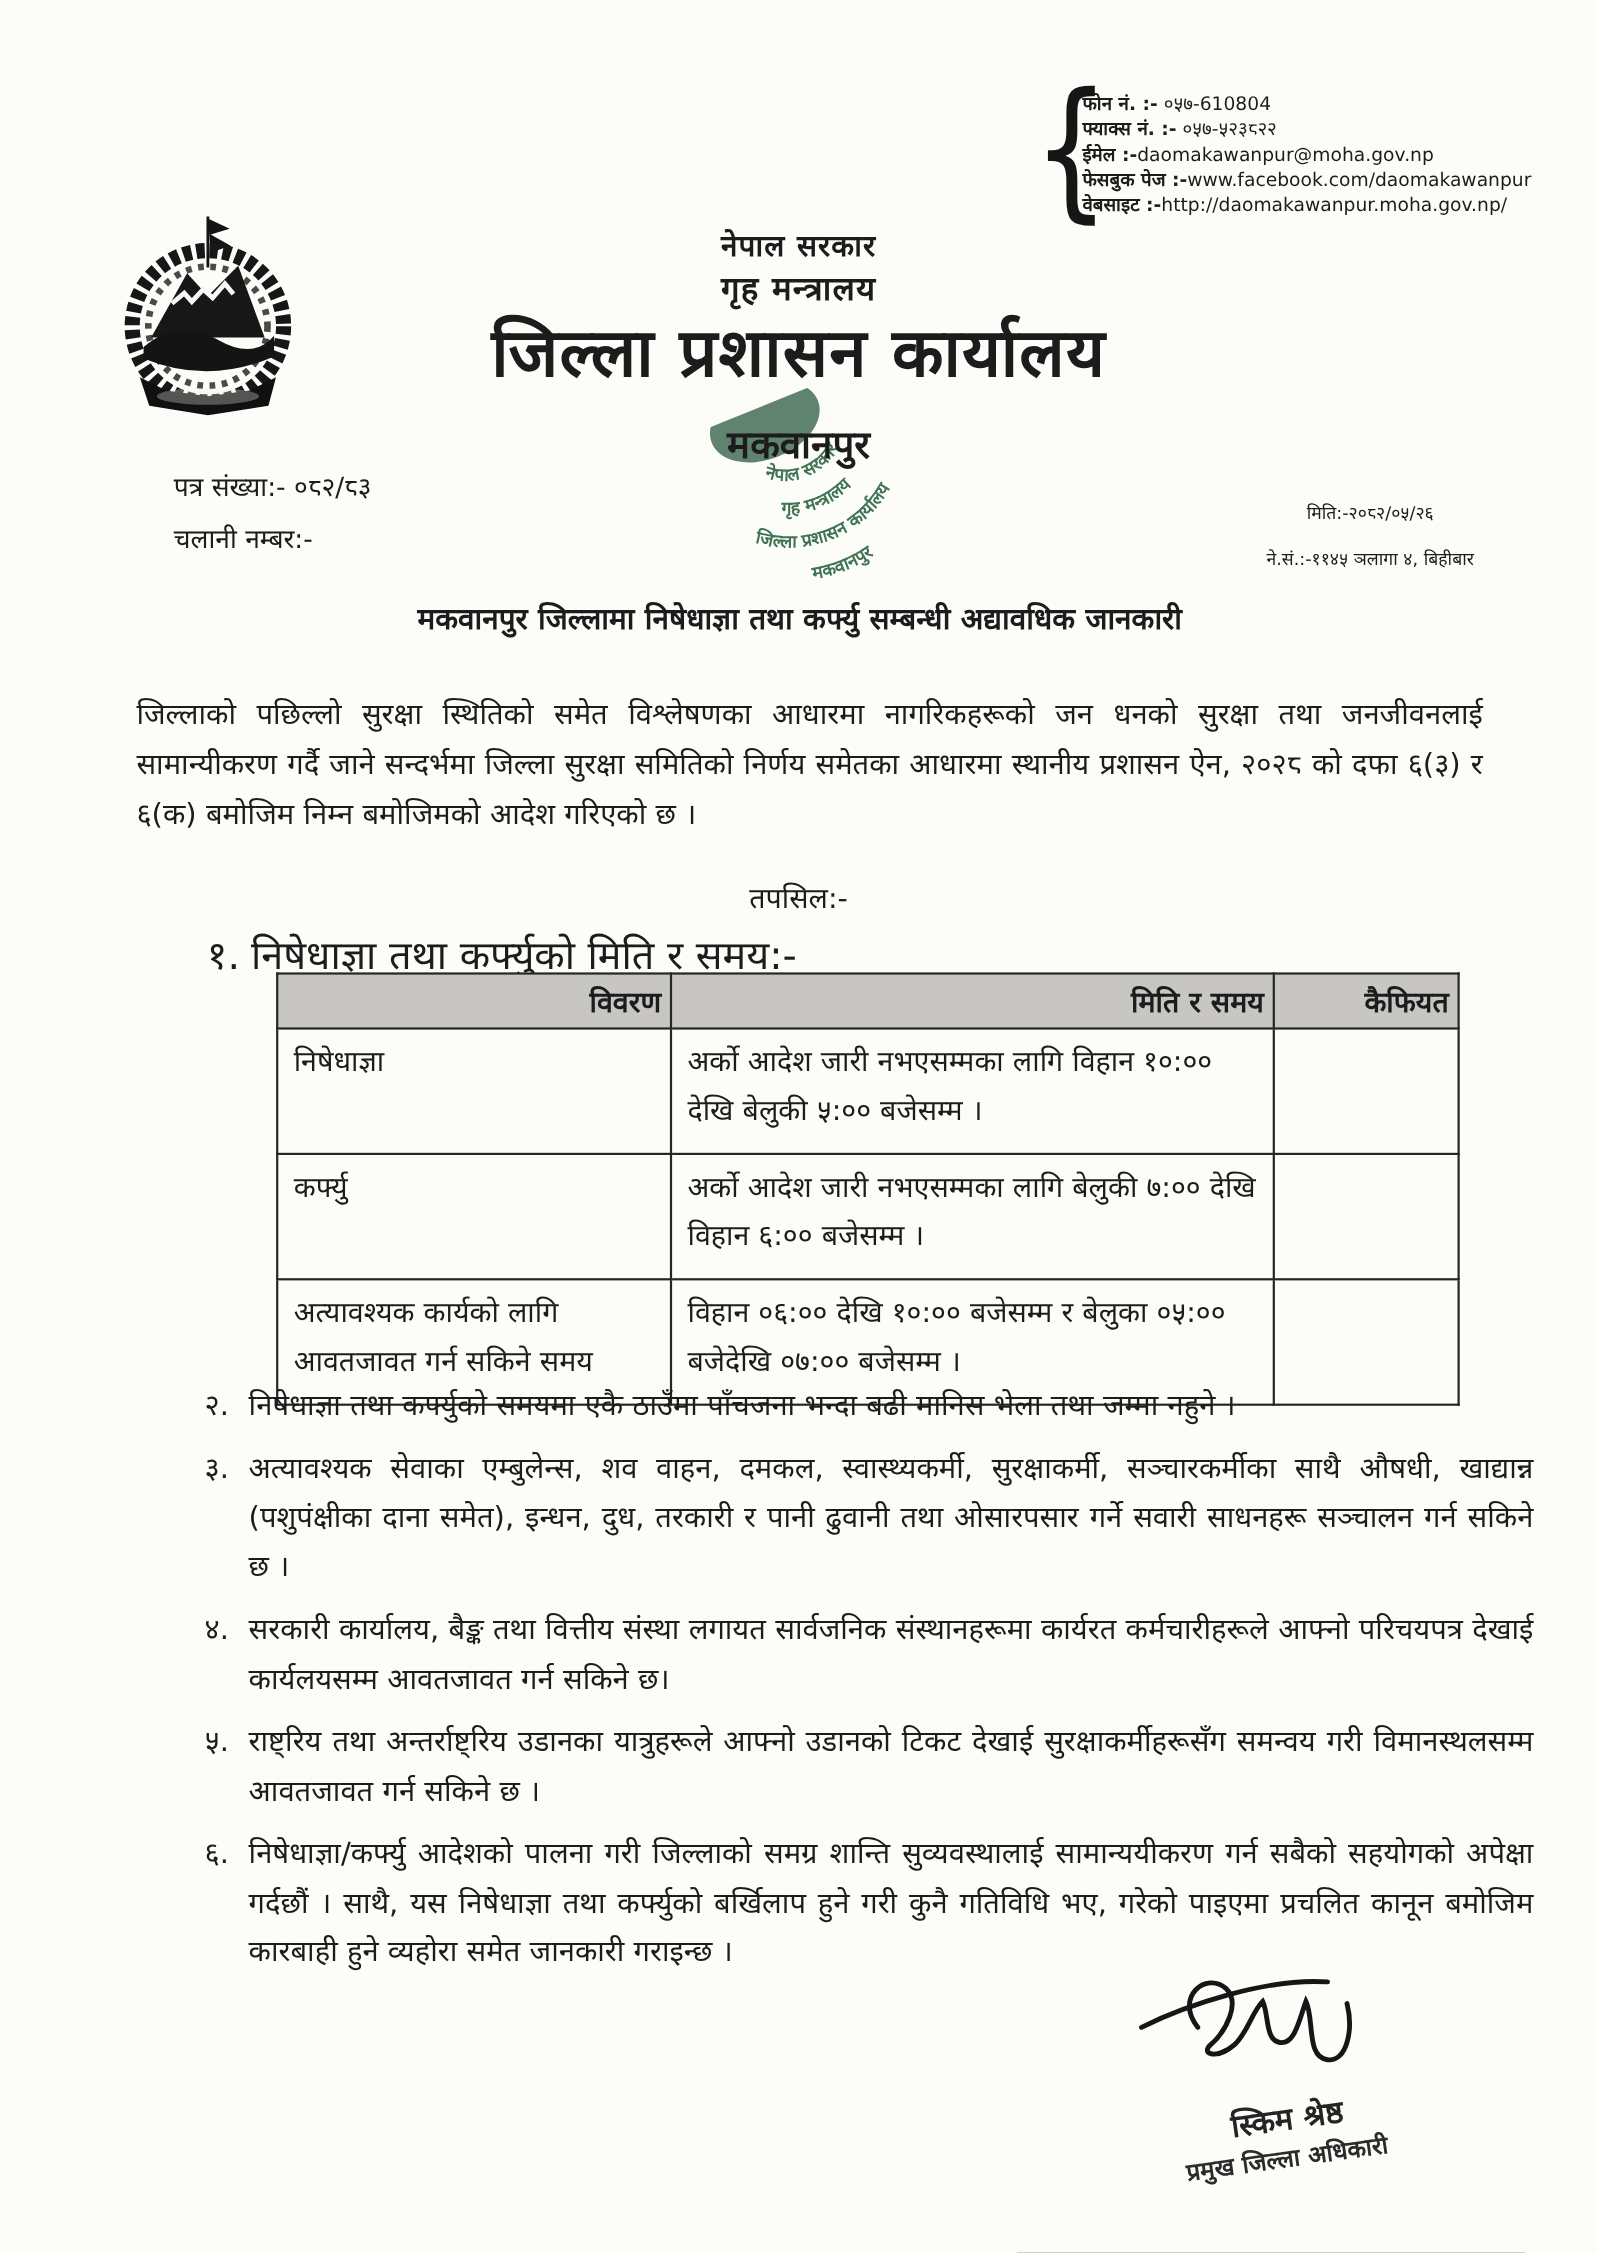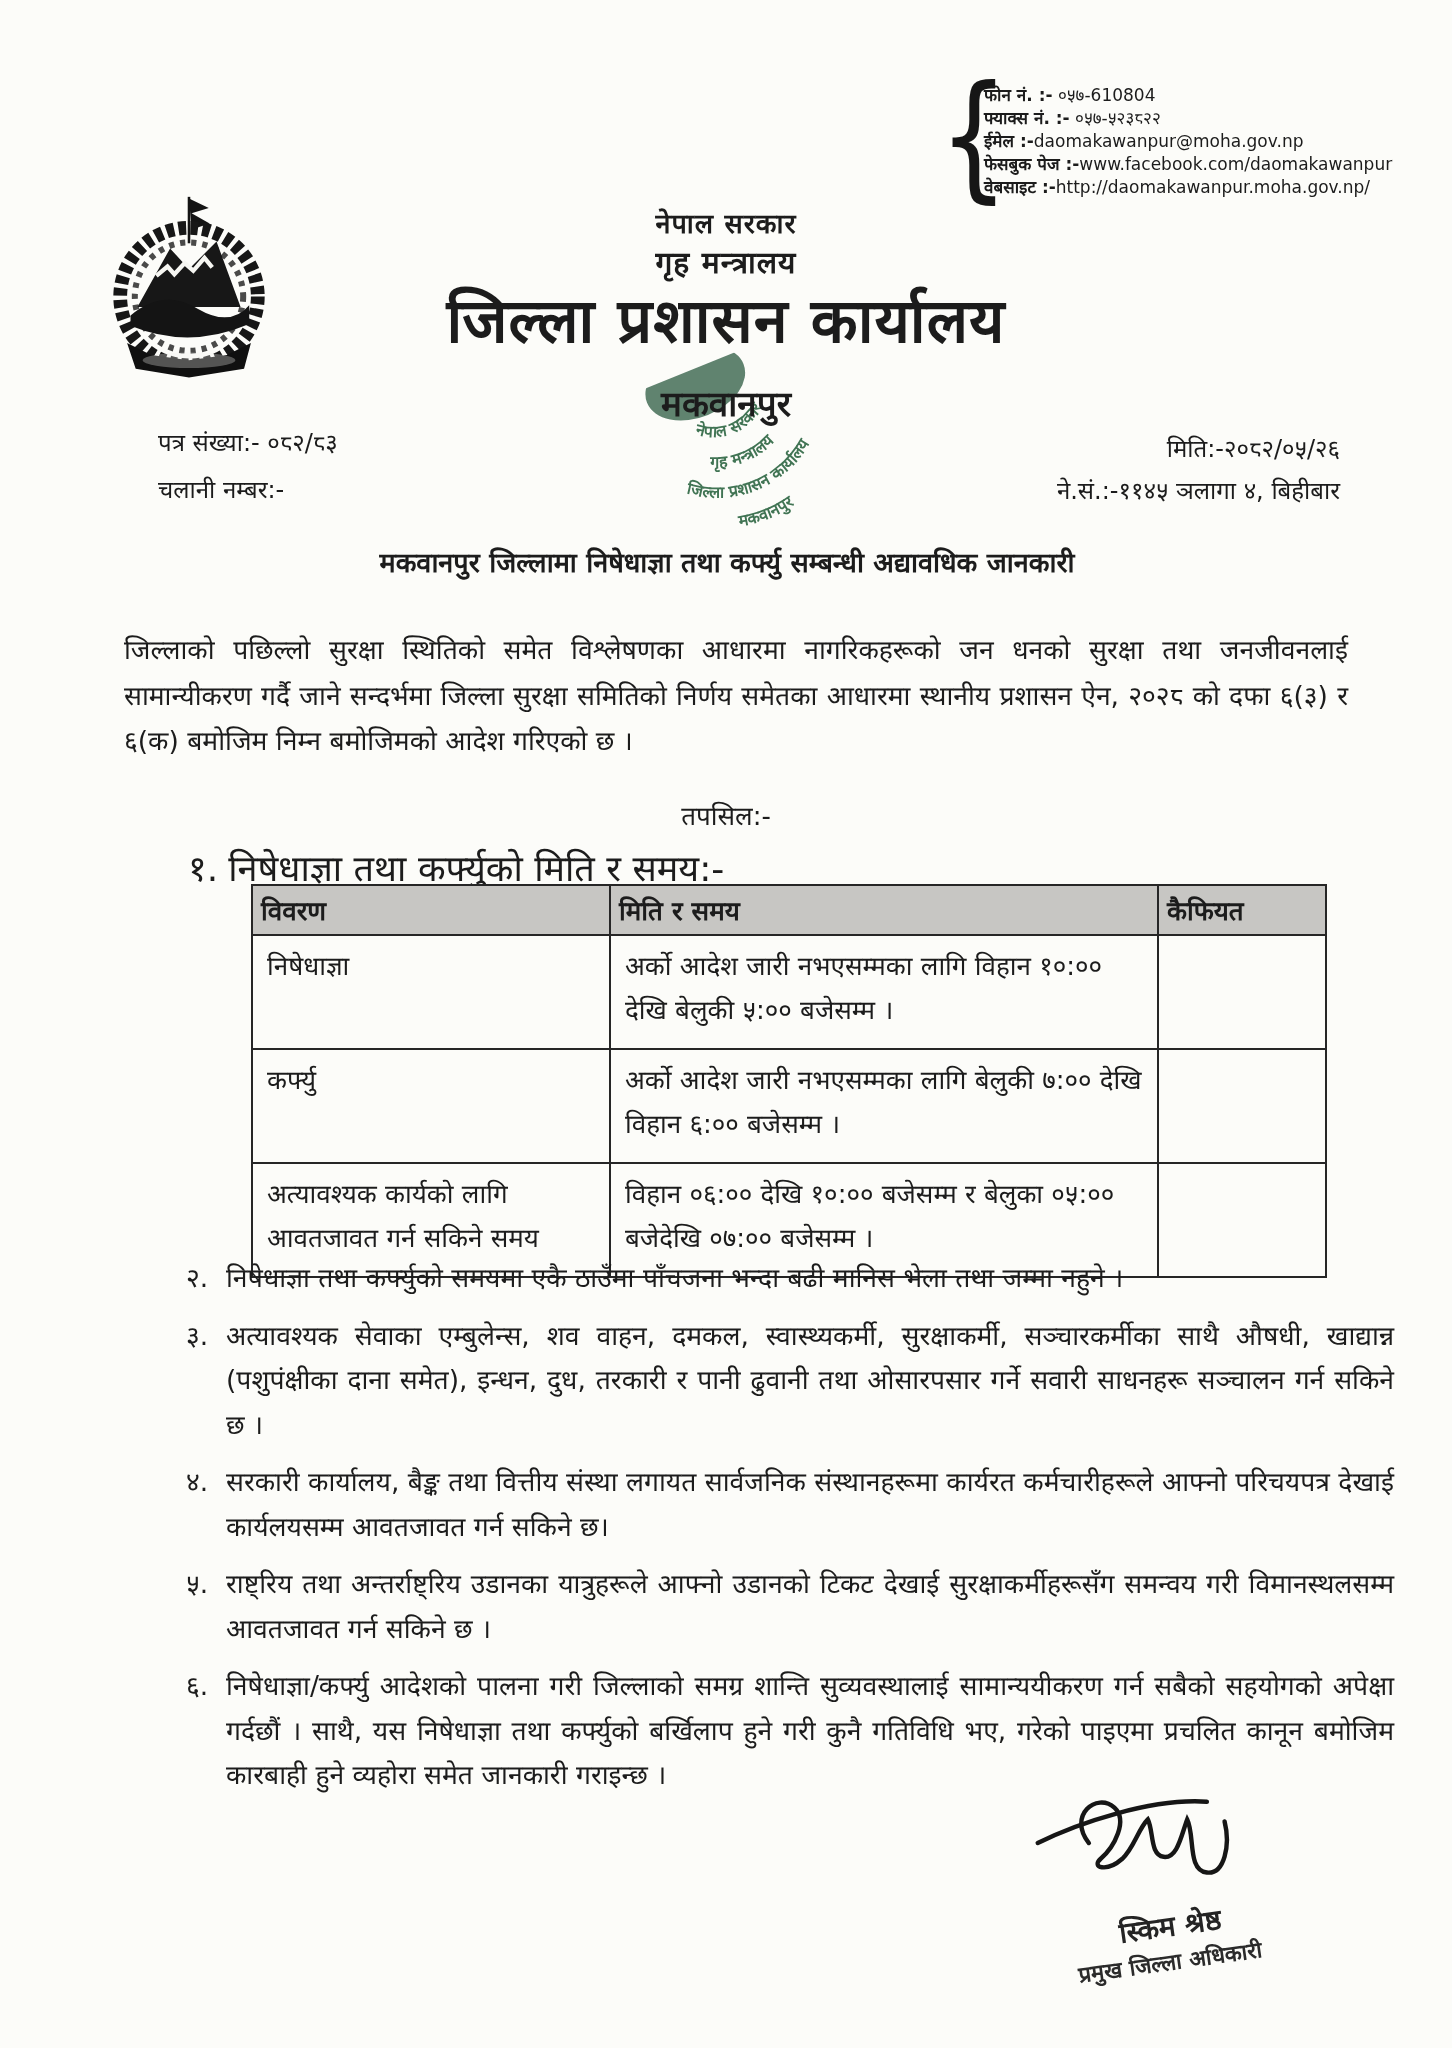--- a/index.html
+++ b/index.html
@@ -21,31 +21,31 @@
   .h-line{position:absolute;left:0;width:100%;text-align:center;font-weight:bold;}
   .h-gov{top:204px;font-size:27px;letter-spacing:1px;}
   .h-min{top:241px;font-size:30px;letter-spacing:1px;}
   .h-office{top:277px;font-size:61px;font-weight:900;letter-spacing:1px;}
   .h-district{top:379px;font-size:35px;z-index:2;}
   
   .stamp{position:absolute;left:628px;top:356px;width:238px;height:220px;transform:rotate(-22deg);opacity:.9;z-index:1;}
   .stamp text{font-size:16px;font-weight:bold;fill:#2d6643;}
   
   .ref-left{position:absolute;left:158px;top:420px;font-size:24px;line-height:47px;white-space:nowrap;}
-  .ref-right{position:absolute;right:112px;top:428px;font-size:24px;line-height:42px;text-align:right;white-space:nowrap;}
+  .ref-right{position:absolute;right:112px;top:446px;font-size:16px;line-height:42px;text-align:center;white-space:nowrap;}
   
   .subject{position:absolute;top:543px;left:1px;width:100%;text-align:center;font-size:27px;font-weight:bold;}
   .intro{position:absolute;top:627px;left:124px;width:1224px;font-size:26.5px;line-height:45.5px;text-align:justify;}
   .tapasil{position:absolute;top:797px;left:0;width:100%;text-align:center;font-size:26px;font-weight:400;}
   .item1{position:absolute;top:843px;left:188px;font-size:36px;white-space:nowrap;}
   .item1 .num{margin-right:10px;}
   
   .doc-table{position:absolute;top:884px;left:251px;border-collapse:collapse;table-layout:fixed;font-size:26px;}
   .doc-table th,.doc-table td{border:2px solid #262626;vertical-align:top;text-align:left;}
-  .doc-table th{background:#c7c6c3;font-weight:bold;text-align:left;padding:6px 8px;font-size:26px;}
+  .doc-table th{background:#c7c6c3;font-weight:bold;text-align:right;padding:6px 8px;font-size:26px;}
   .doc-table td{padding:8px 14px;line-height:44px;height:96px;}
   .col-detail{width:358px;}
   .col-time{width:548px;}
   .col-remark{width:168px;}
   
   .items{position:absolute;top:1256px;left:186px;width:1208px;font-size:26.5px;line-height:44.5px;}
   .item-row{display:flex;margin-bottom:13px;}
   .item-row .num{flex:0 0 40px;}
   .item-row .txt{flex:1;text-align:justify;}
   

